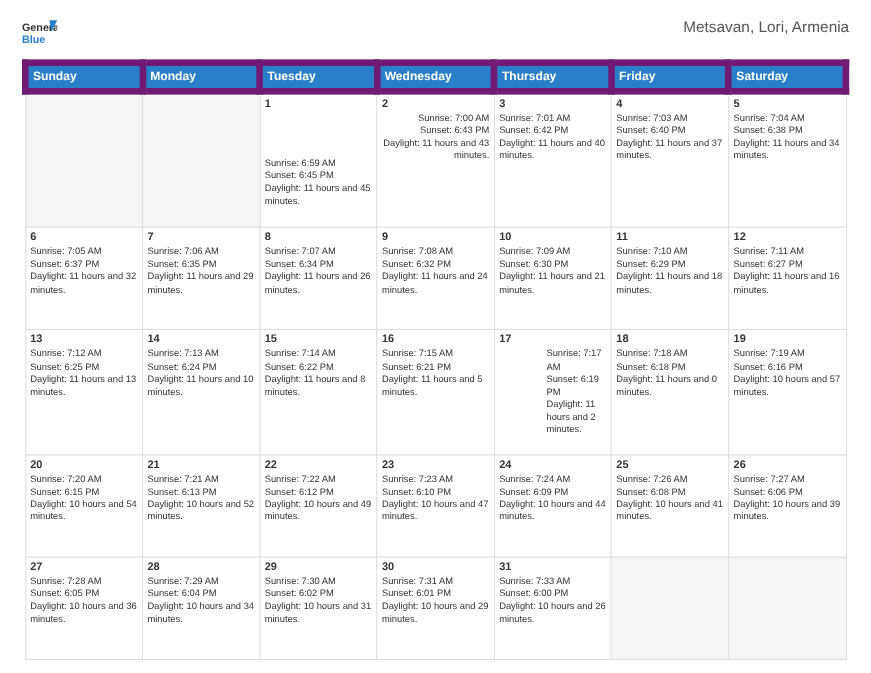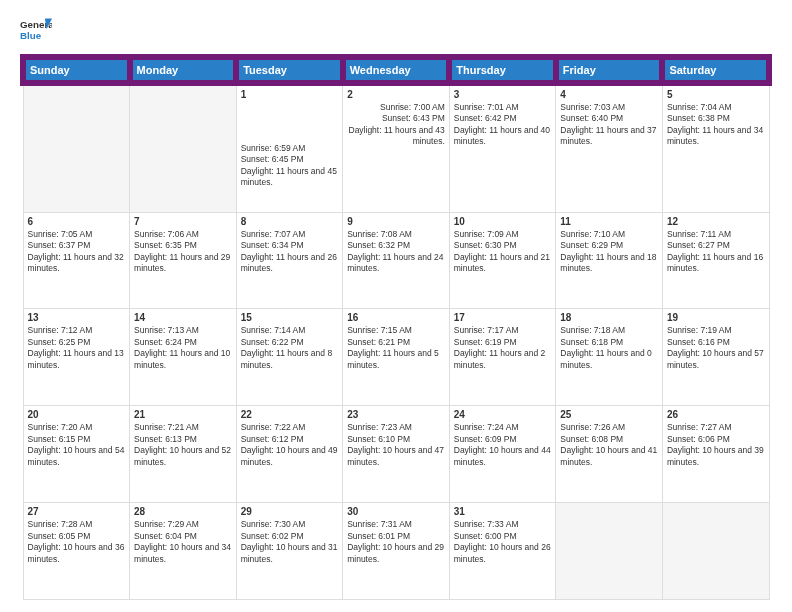--- a/index.html
+++ b/index.html
@@ -96,20 +96,21 @@
 <div class="page">
   <div class="header">
     <div class="logo">
       <svg class="logo-icon" viewBox="0 0 36 30" xmlns="http://www.w3.org/2000/svg">
         <text x="0" y="13" font-size="11" font-weight="bold" fill="#333" font-family="Arial">General</text>
         <text x="0" y="25" font-size="11" font-weight="bold" fill="#2a7fc9" font-family="Arial">Blue</text>
         <polygon points="28,2 36,2 30,14" fill="#2a7fc9"></polygon>
       </svg>
     </div>
     <div class="title-block">
+      <div class="title-location">Metsavan, Lori, Armenia</div>
     </div>
   </div>
 
   <table class="calendar">
     <thead>
       <tr>
         <th>Sunday</th>
         <th>Monday</th>
         <th>Tuesday</th>
         <th>Wednesday</th>
@@ -217,21 +218,21 @@
 Daylight: 11 hours and 8 minutes.</div>
           </td>
           <td>
             <div class="day-number">16</div>
             <div class="day-detail" style="white-space: pre-line;">Sunrise: 7:15 AM
 Sunset: 6:21 PM
 Daylight: 11 hours and 5 minutes.</div>
           </td>
           <td>
             <div class="day-number">17</div>
-            <div class="day-detail" style="white-space: pre-line;">Sunrise: 7:17 AM
+            <div class="day-detail" style="white-space: pre-line; margin-left: 43px;">Sunrise: 7:17 AM
 Sunset: 6:19 PM
 Daylight: 11 hours and 2 minutes.</div>
           </td>
           <td>
             <div class="day-number">18</div>
             <div class="day-detail" style="white-space: pre-line;">Sunrise: 7:18 AM
 Sunset: 6:18 PM
 Daylight: 11 hours and 0 minutes.</div>
           </td>
           <td>

